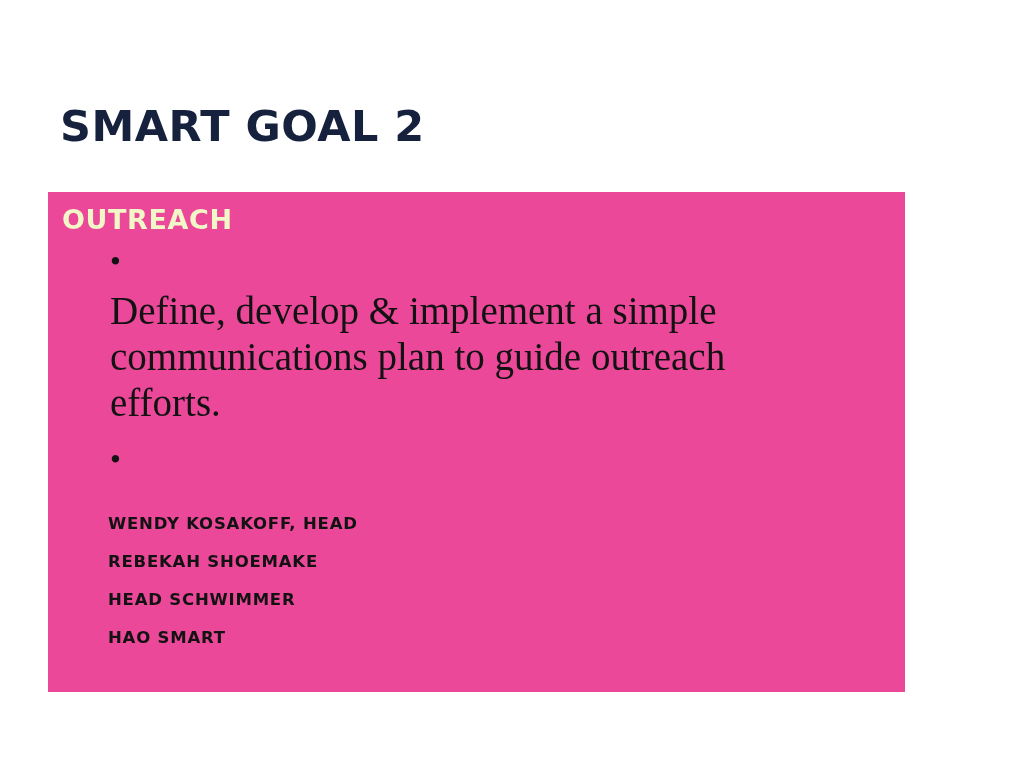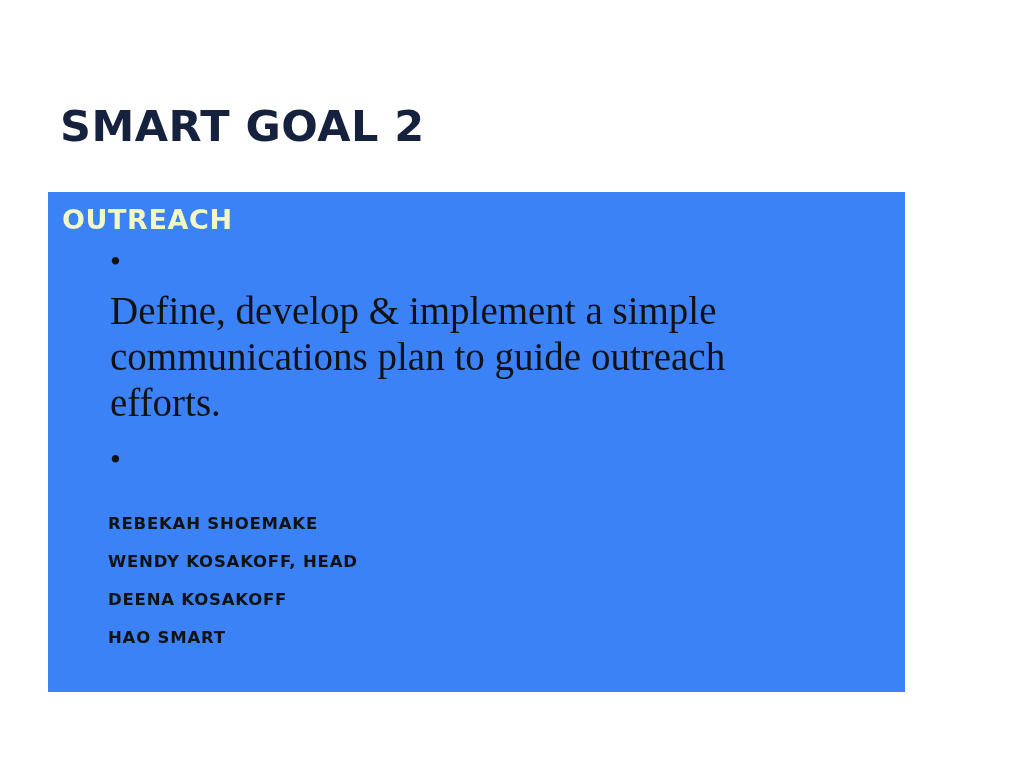--- a/index.html
+++ b/index.html
@@ -30,21 +30,21 @@
     color: #16213e;
     line-height: 1.1;
     white-space: nowrap;
   }
   .content-panel {
     position: absolute;
     left: 48px;
     top: 192px;
     width: 857px;
     height: 500px;
-    background: #3b82f6;
+    background: #ec4899;
   }
   .panel-heading {
     position: absolute;
     left: 14px;
     top: 12px;
     font-family: "DejaVu Sans", sans-serif;
     font-size: 27px;
     font-weight: bold;
     letter-spacing: 0.6px;
     color: #f2f7c8;
@@ -113,20 +113,20 @@
         <div class="bullet-text">Define, develop &amp; implement a simple communications plan to guide outreach efforts.</div>
       </div>
 
       <div class="bullet-row">
         <div class="bullet-dot">•</div>
       </div>
 
     </div>
 
     <div class="names">
+      <div class="name-line">WENDY KOSAKOFF, HEAD</div>
       <div class="name-line">REBEKAH SHOEMAKE</div>
-      <div class="name-line">WENDY KOSAKOFF, HEAD</div>
-      <div class="name-line">DEENA KOSAKOFF</div>
+      <div class="name-line">HEAD SCHWIMMER</div>
       <div class="name-line">HAO SMART</div>
     </div>
 
   </div>
 </div>
 
 </body></html>

